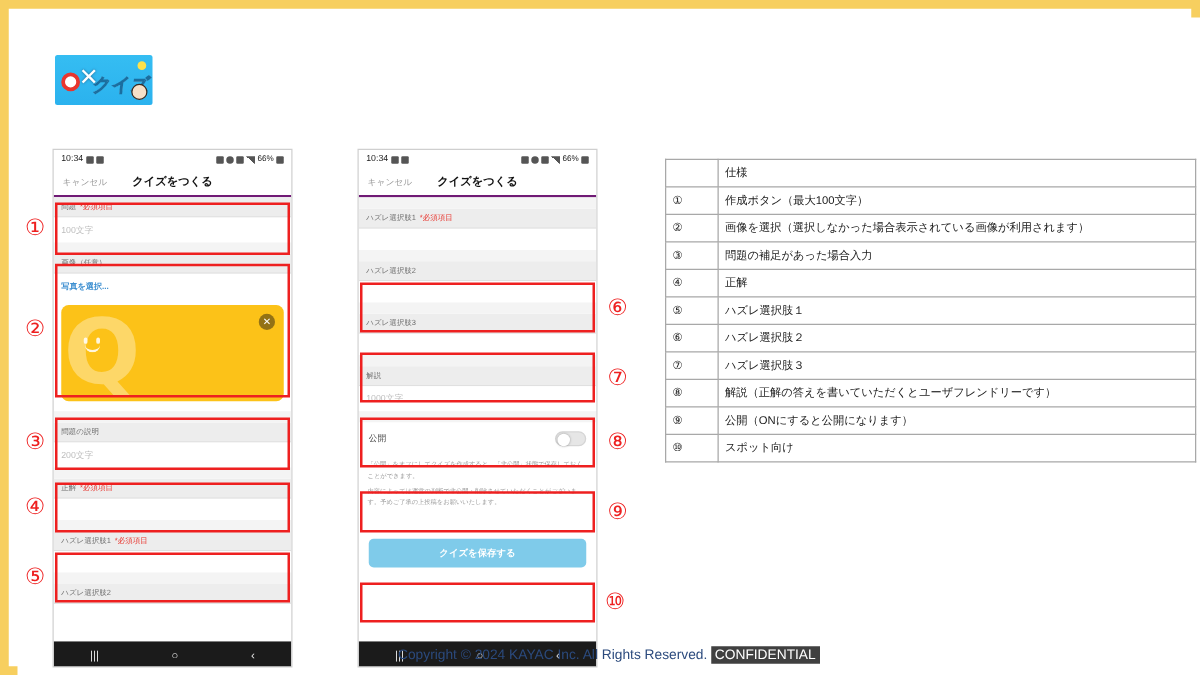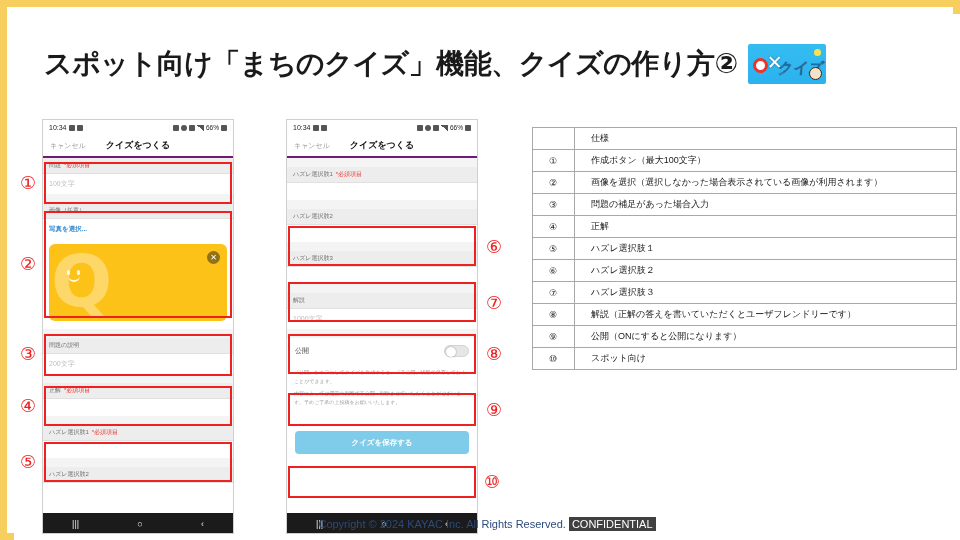--- a/index.html
+++ b/index.html
@@ -245,21 +245,21 @@
     position: absolute;
     left: 518px; top: 113px;
     width: 425px;
     border-collapse: collapse;
     background: #ffffff;
   }
   #spec-table td, #spec-table th {
     border: 1px solid #a8a8a8;
     font-size: 9px;
     color: #1a1a1a;
-    padding: 4px 16px;
+    padding: 4px 5px;
     text-align: left;
     font-weight: normal;
     height: 20px;
     margin-top: 20px;
   }
   #spec-table th { font-weight: normal; }
   #spec-table .col-num { width: 42px; text-align: left; }
 
   
   #footer {
@@ -273,21 +273,20 @@
     padding: 1px 3px;
   }
 </style>
 </head>
 <body>
 
 <div id="slide">
  <div id="inner">
 
   <div id="title-row">
-    <div id="page-title">スポット向け「まちのクイズ」機能、クイズの作り方②</div>
     <div id="logo-badge">
       <div class="logo-o"></div>
       <div class="logo-x"></div>
       <div class="logo-txt-1">まち</div>
       <div class="logo-txt-2">クイズ</div>
       <div class="logo-bulb"></div>
       <div class="logo-face"></div>
     </div>
   </div>
 

